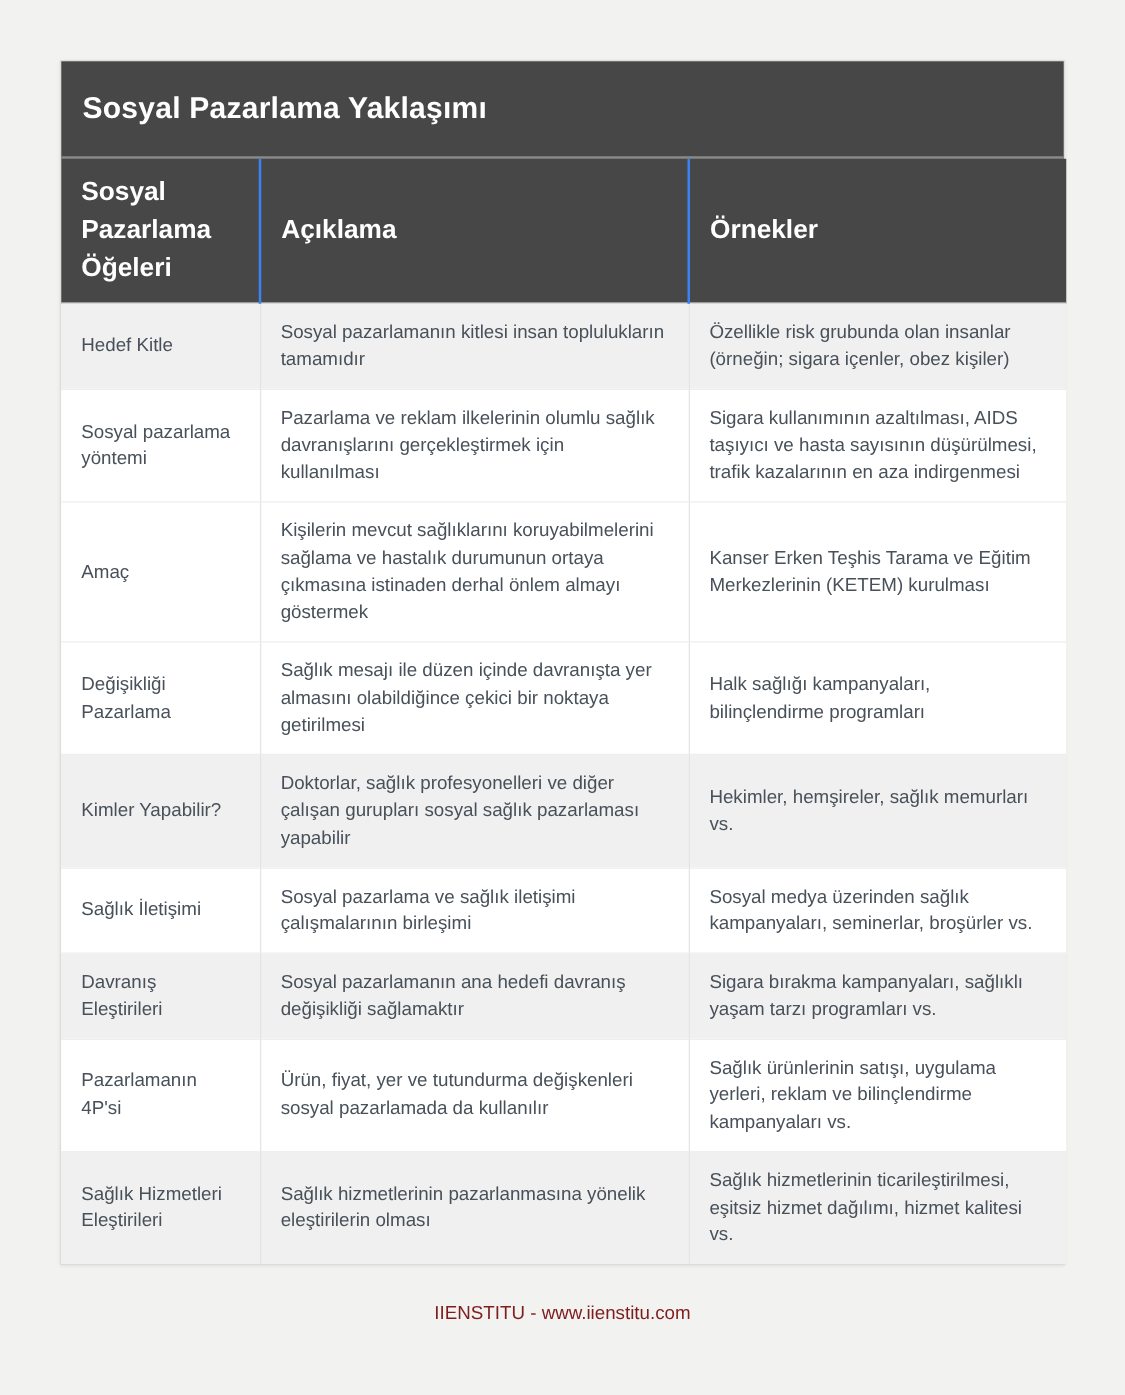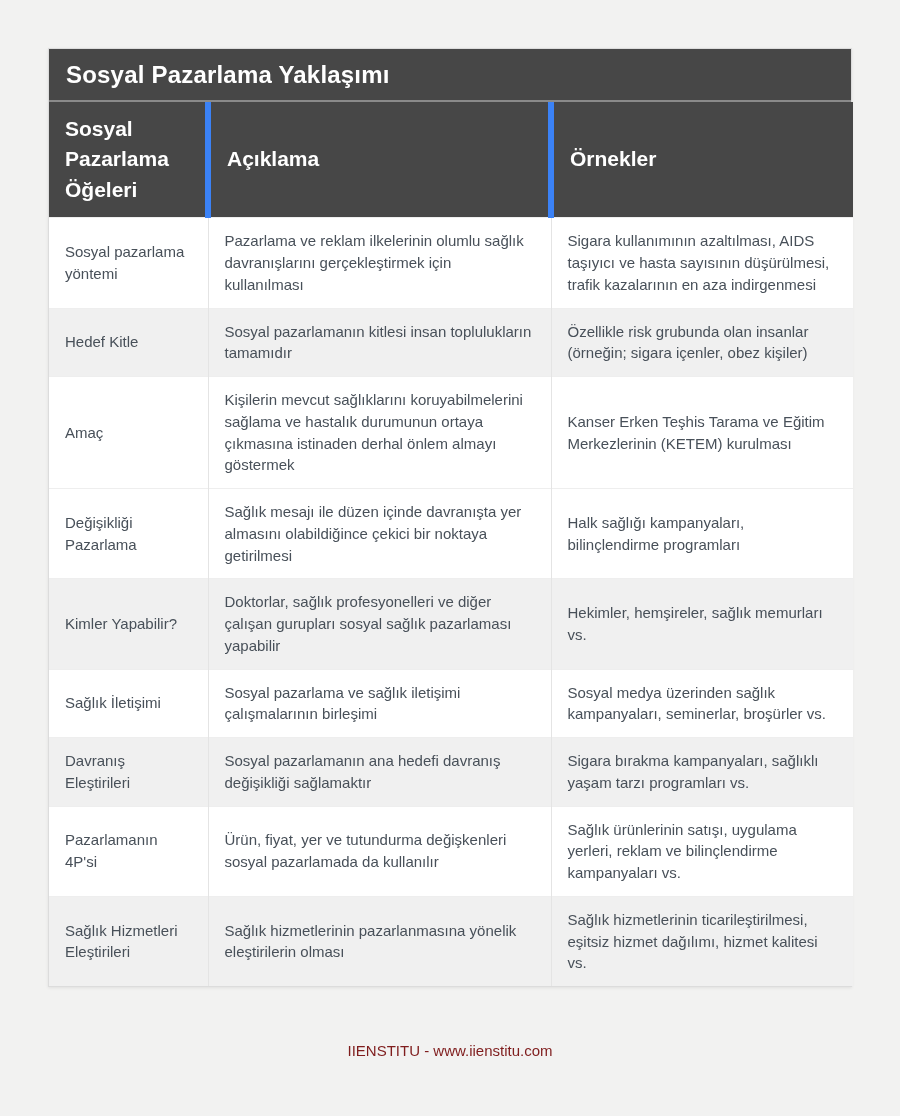--- a/index.html
+++ b/index.html
@@ -12,21 +12,21 @@
   .card {
     position: absolute;
     left: 48px; top: 48px;
     width: 804px;
     background: #ffffff;
     border: 1px solid #dcdcdc;
     box-shadow: 0 1px 3px rgba(0,0,0,0.08);
   }
   .title-bar {
     background: #474747;
-    height: 53px;
+    height: 78px;
     display: flex;
     align-items: center;
     padding: 0 17px;
     border-bottom: 2px solid #8a8a8a;
   }
   .title-bar h1 {
     color: #ffffff;
     font-size: 24px;
     font-weight: bold;
     letter-spacing: 0.2px;
@@ -43,21 +43,21 @@
     background: #474747;
     color: #ffffff;
     font-size: 21px;
     font-weight: bold;
     text-align: left;
     vertical-align: middle;
     padding: 12px 16px;
     height: 85px;
     line-height: 1.45;
   }
-  thead th + th { border-left: 6px solid #3b82f6; }
+  thead th + th { border-left: 2px solid #3b82f6; }
   tbody td {
     font-size: 15px;
     color: #485059;
     line-height: 1.45;
     padding: 12px 16px;
     vertical-align: middle;
     background: #ffffff;
   }
   tbody td + td { border-left: 1px solid #e4e4e4; }
   tbody tr { border-top: 1px solid #eeeeee; }
@@ -85,30 +85,30 @@
         <col class="c3">
       </colgroup>
     <thead>
       <tr>
         <th>Sosyal Pazarlama Öğeleri</th>
         <th>Açıklama</th>
         <th>Örnekler</th>
       </tr>
     </thead>
     <tbody>
+  <tr class="trow alt">
+    <td>Hedef Kitle</td>
+    <td>Sosyal pazarlamanın kitlesi insan toplulukların tamamıdır</td>
+    <td>Özellikle risk grubunda olan insanlar (örneğin; sigara içenler, obez kişiler)</td>
+  </tr>
+
   <tr class="trow">
     <td>Sosyal pazarlama yöntemi</td>
     <td>Pazarlama ve reklam ilkelerinin olumlu sağlık davranışlarını gerçekleştirmek için kullanılması</td>
     <td>Sigara kullanımının azaltılması, AIDS taşıyıcı ve hasta sayısının düşürülmesi, trafik kazalarının en aza indirgenmesi</td>
-  </tr>
-
-  <tr class="trow alt">
-    <td>Hedef Kitle</td>
-    <td>Sosyal pazarlamanın kitlesi insan toplulukların tamamıdır</td>
-    <td>Özellikle risk grubunda olan insanlar (örneğin; sigara içenler, obez kişiler)</td>
   </tr>
 
   <tr class="trow">
     <td>Amaç</td>
     <td>Kişilerin mevcut sağlıklarını koruyabilmelerini sağlama ve hastalık durumunun ortaya çıkmasına istinaden derhal önlem almayı göstermek</td>
     <td>Kanser Erken Teşhis Tarama ve Eğitim Merkezlerinin (KETEM) kurulması</td>
   </tr>
 
 
   <tr class="trow">

